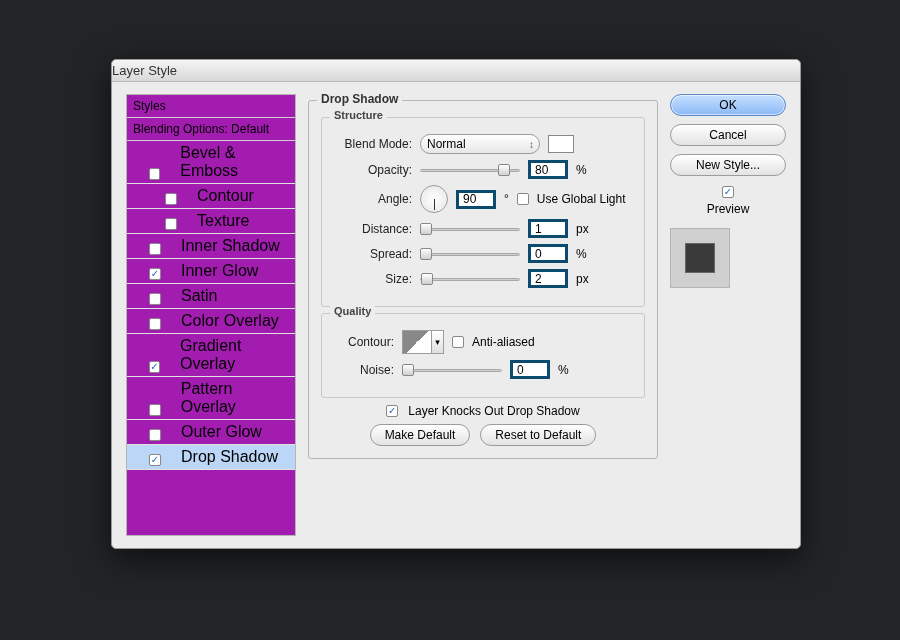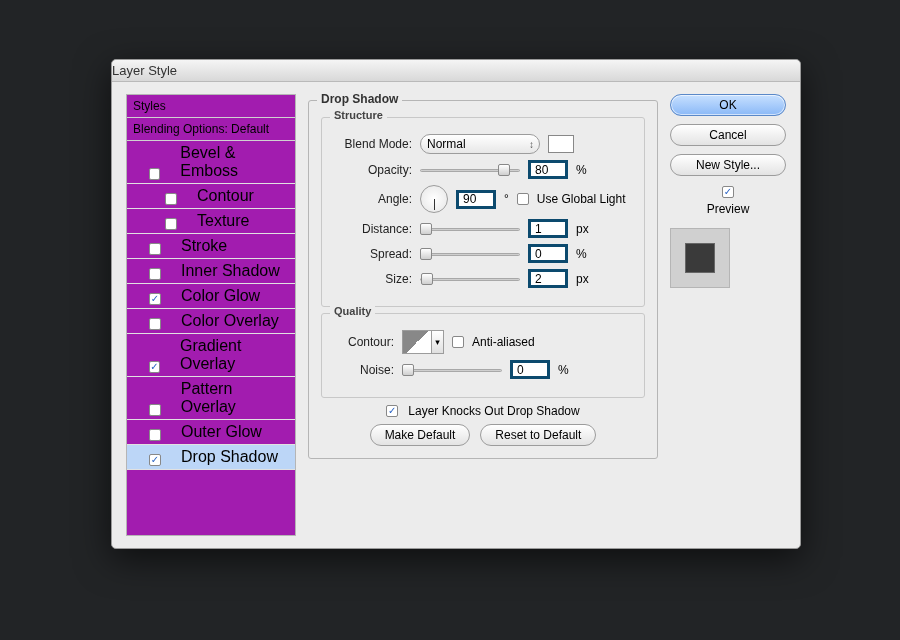--- a/index.html
+++ b/index.html
@@ -101,29 +101,29 @@
           <div class="style-item indent2">
             <span class="cb"></span>
             <span>Contour</span>
           </div>
           <div class="style-item indent2">
             <span class="cb"></span>
             <span>Texture</span>
           </div>
           <div class="style-item indent1">
             <span class="cb"></span>
-            <span>Stroke</span>
-          </div>
-          <div class="style-item indent1">
-            <span class="cb"></span>
             <span>Inner Shadow</span>
           </div>
           <div class="style-item indent1">
             <span class="cb checked"></span>
-            <span>Color Glow</span>
+            <span>Inner Glow</span>
+          </div>
+          <div class="style-item indent1">
+            <span class="cb"></span>
+            <span>Satin</span>
           </div>
           <div class="style-item indent1">
             <span class="cb"></span>
             <span>Color Overlay</span>
           </div>
           <div class="style-item indent1">
             <span class="cb checked"></span>
             <span>Gradient Overlay</span>
           </div>
           <div class="style-item indent1">

